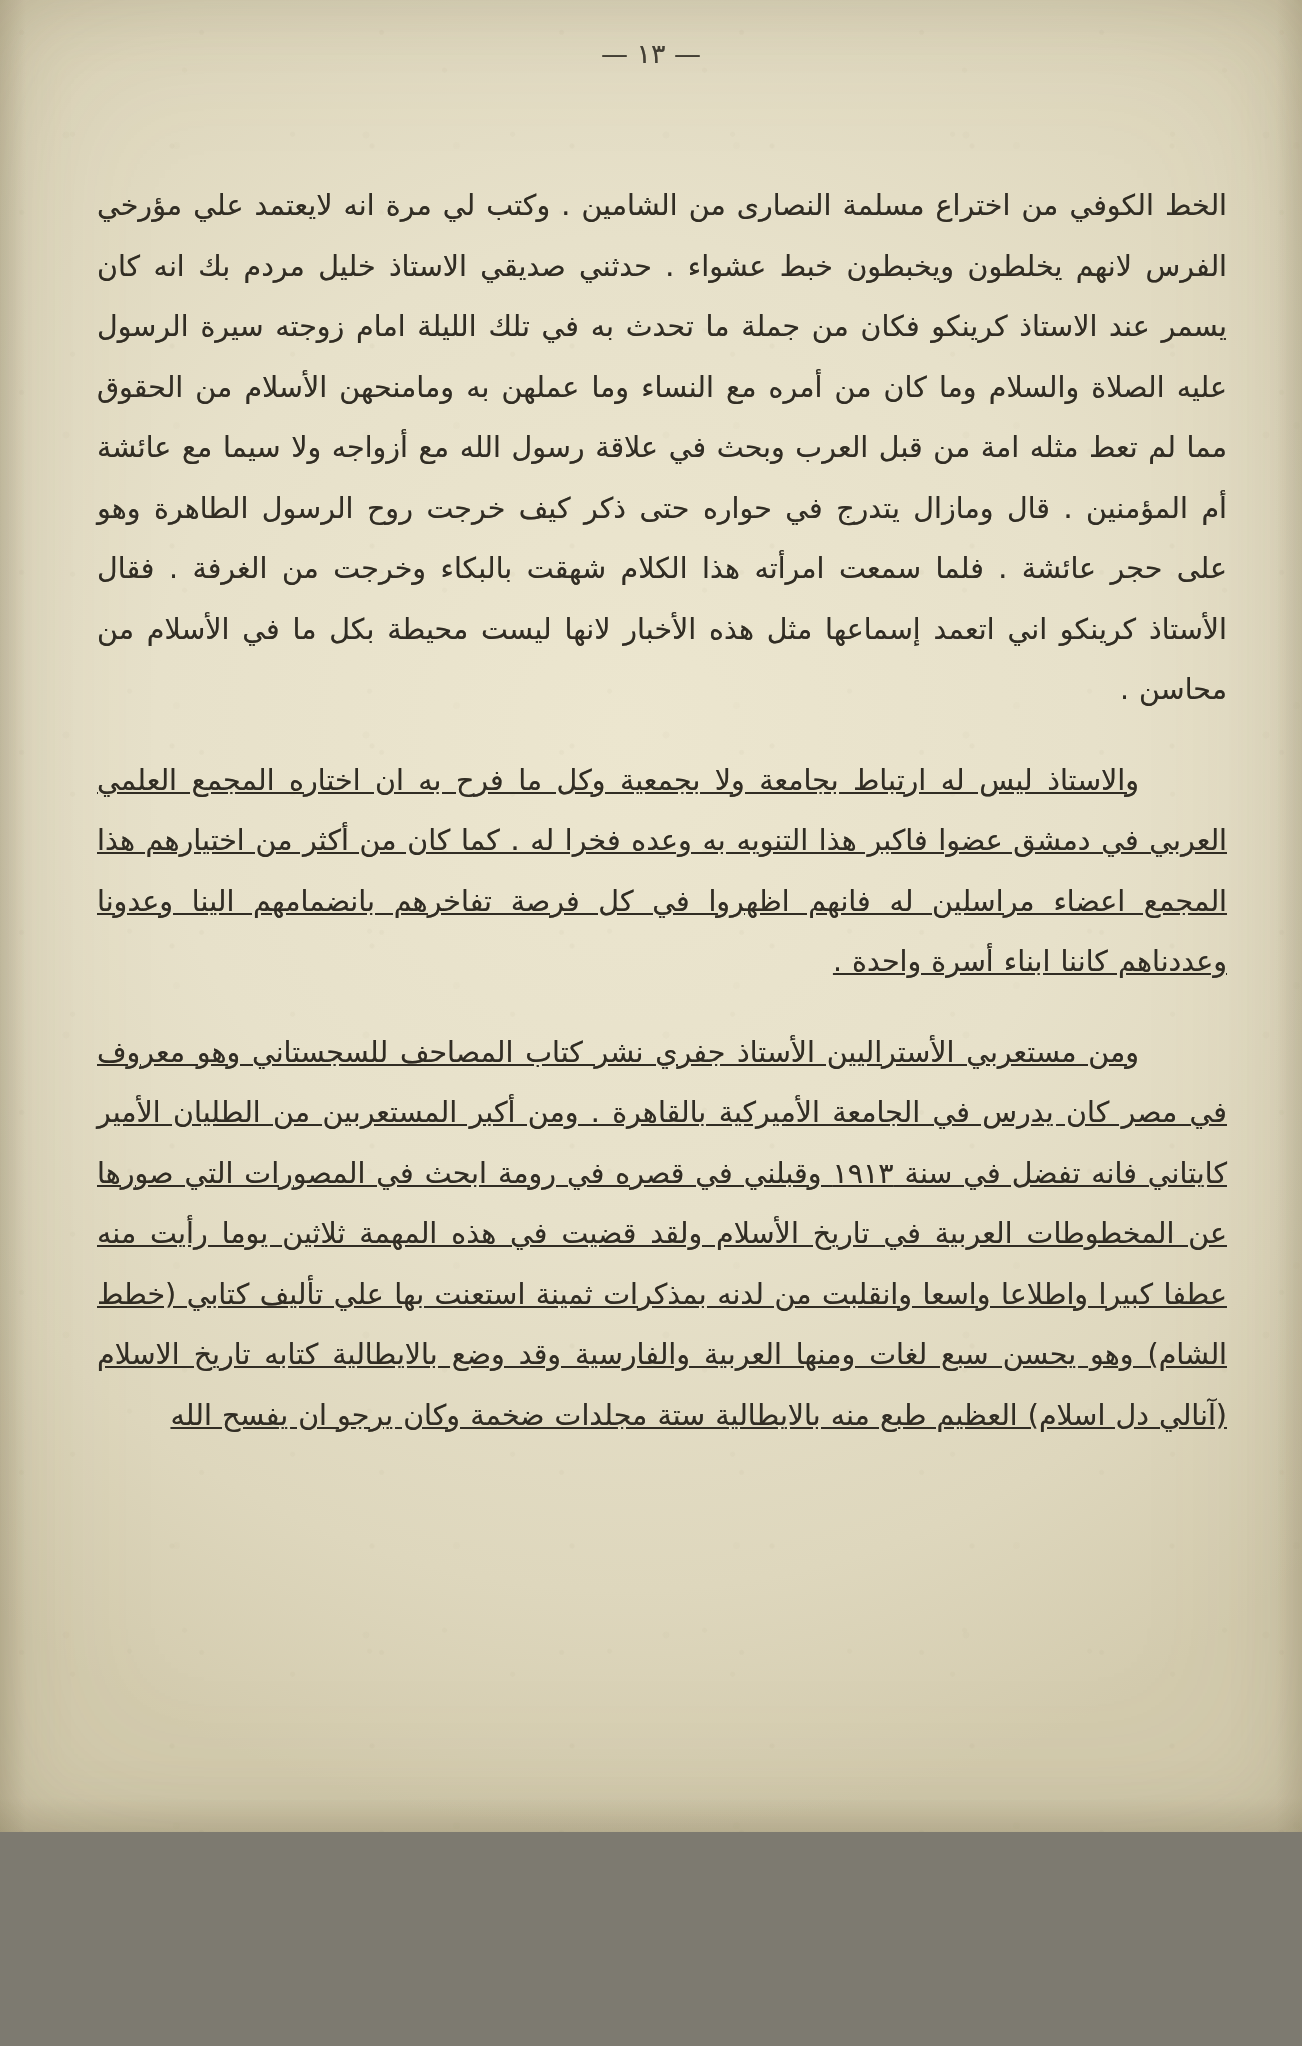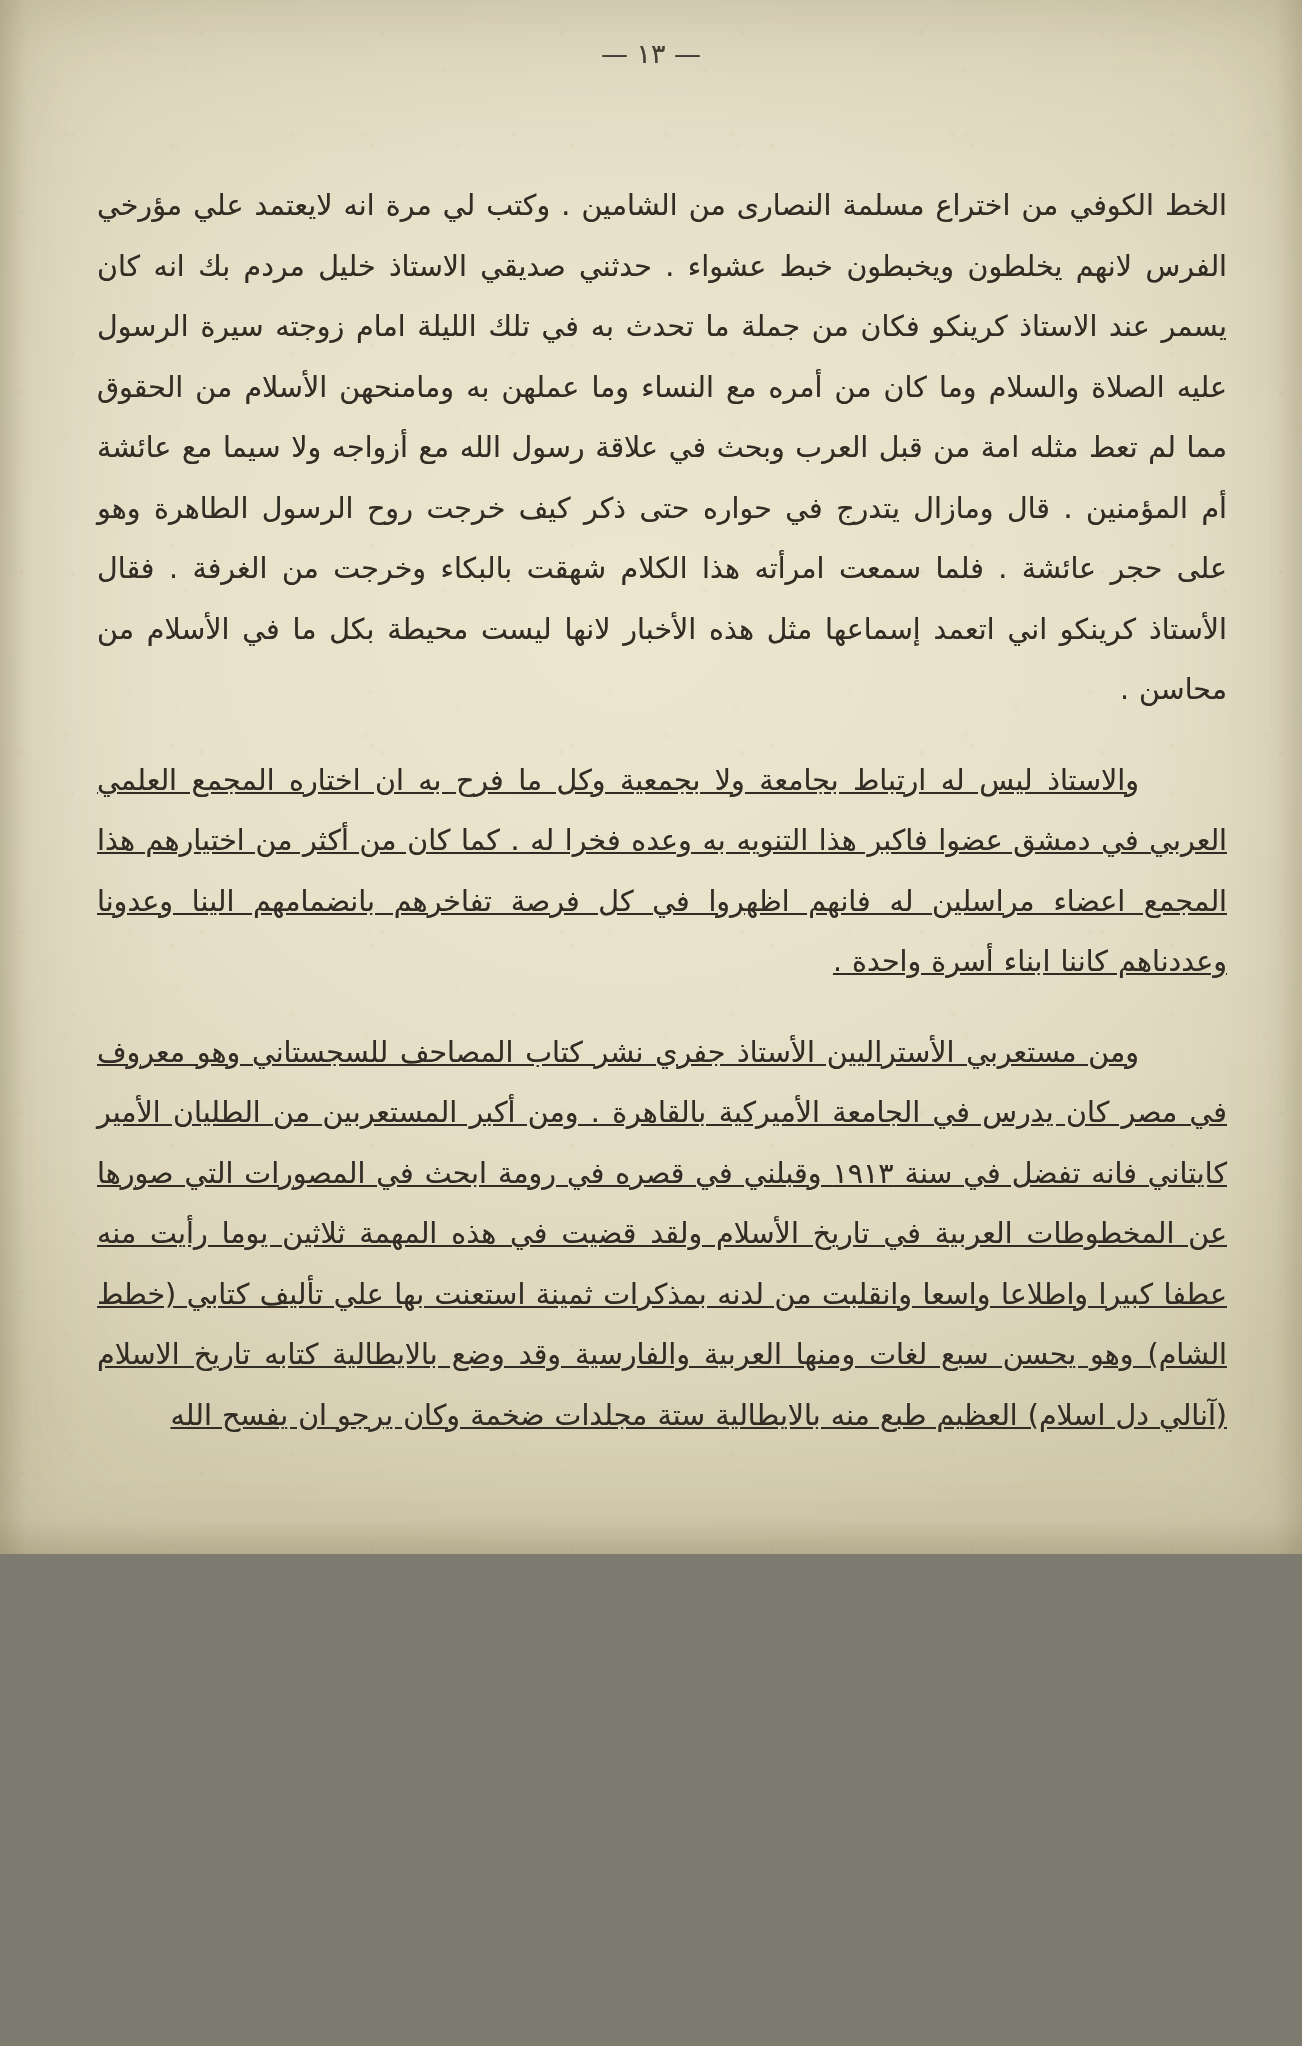--- a/index.html
+++ b/index.html
@@ -5,21 +5,21 @@
 <style>
   html, body {
     margin: 0;
     padding: 0;
     background: #7d7a70;
   }
 
   .page {
     position: relative;
     width: 1302px;
-    height: 1554px;
+    height: 1832px;
     margin: 0 auto;
     background: #e6e0c8;
     overflow: hidden;
     font-family: "DejaVu Sans", "Liberation Sans", sans-serif;
     box-sizing: border-box;
   }
 
   
   .paper-base {
     position: absolute;

